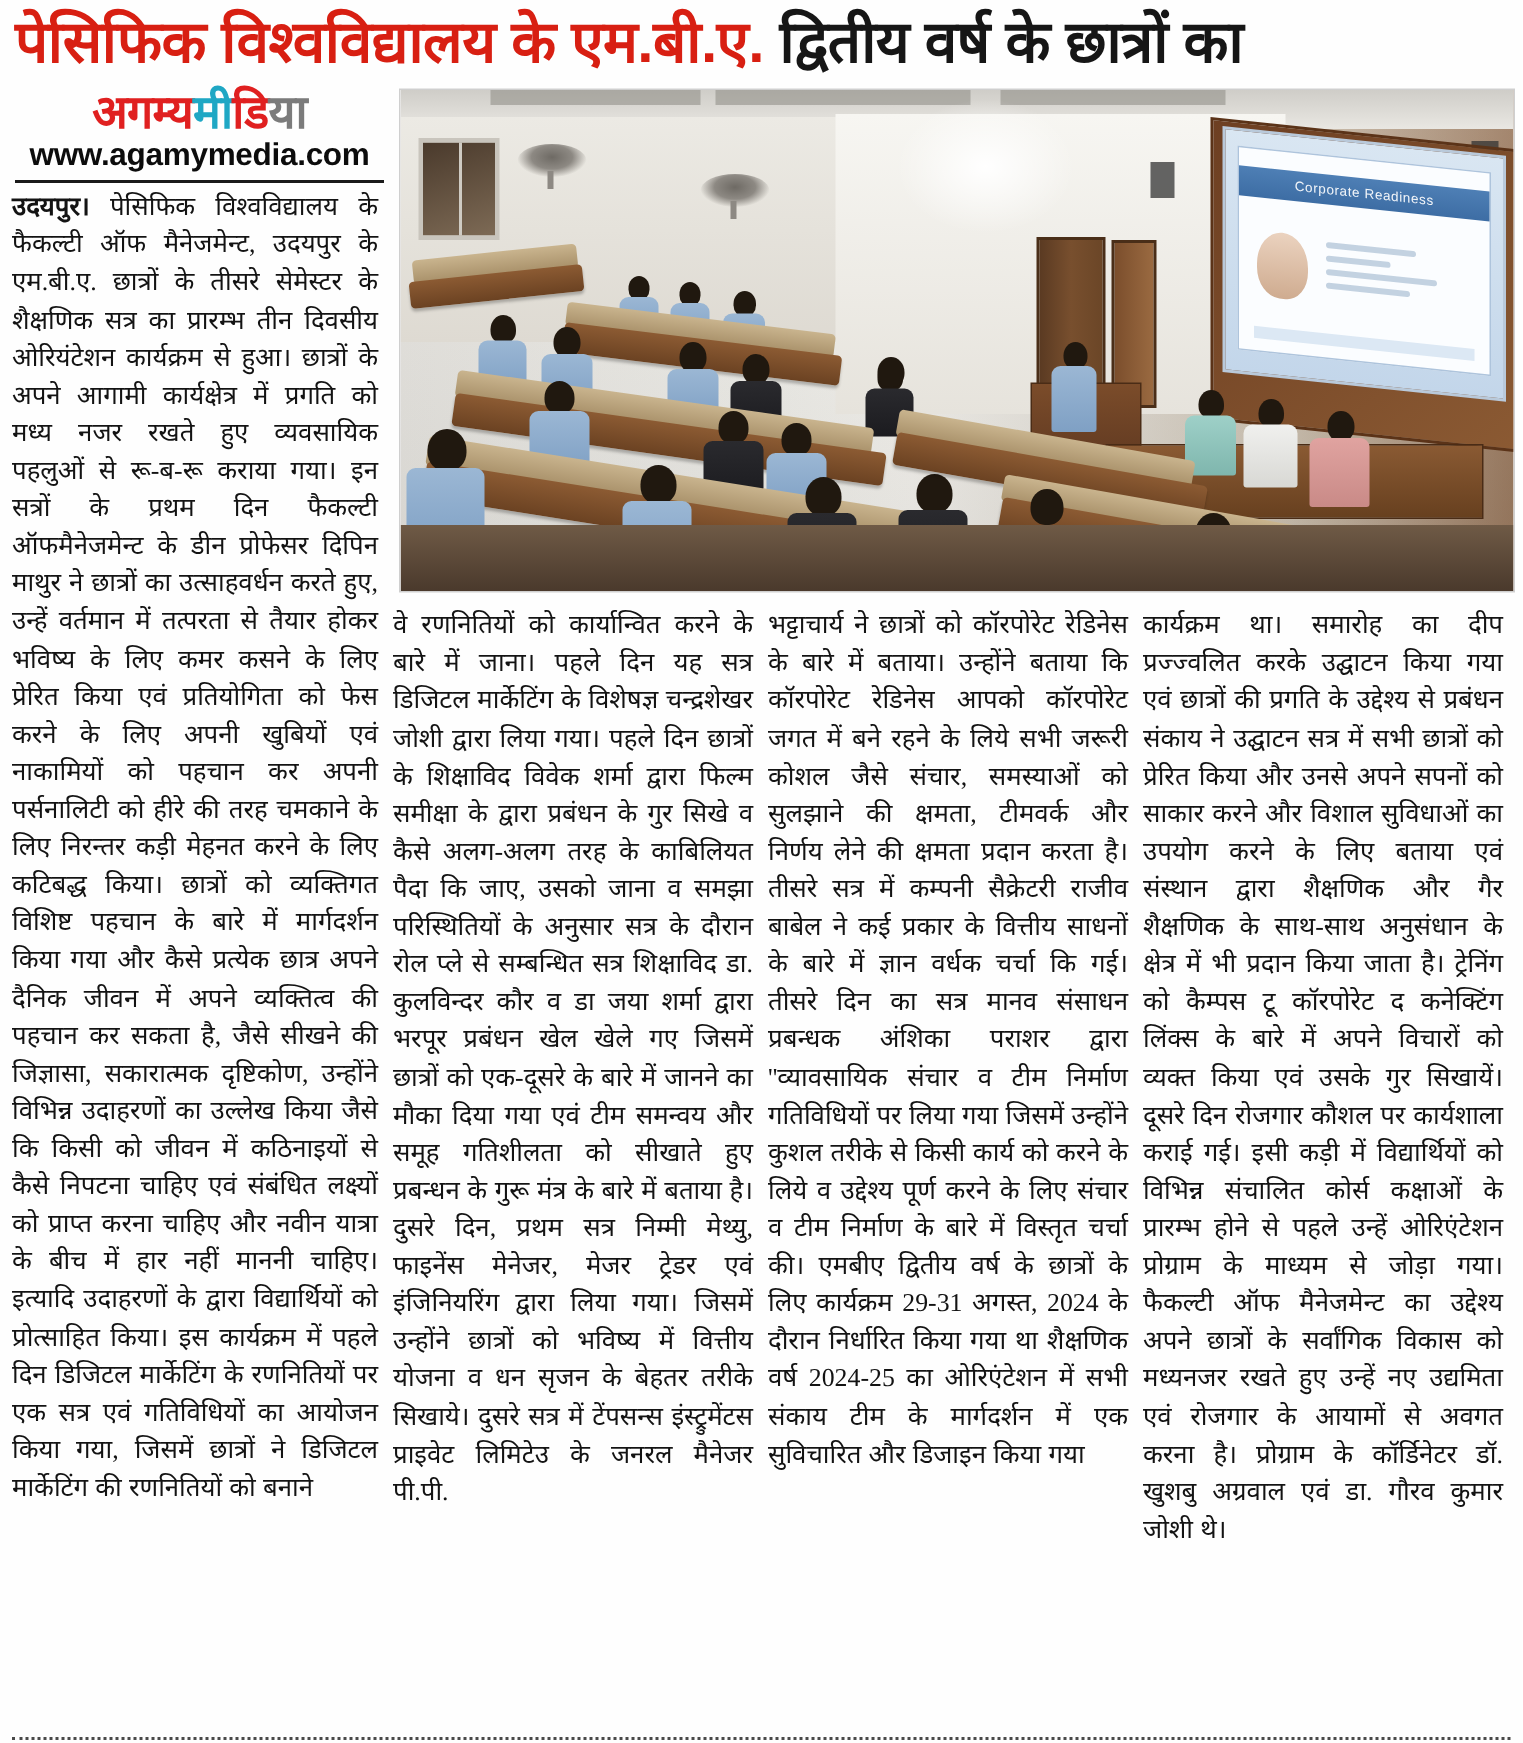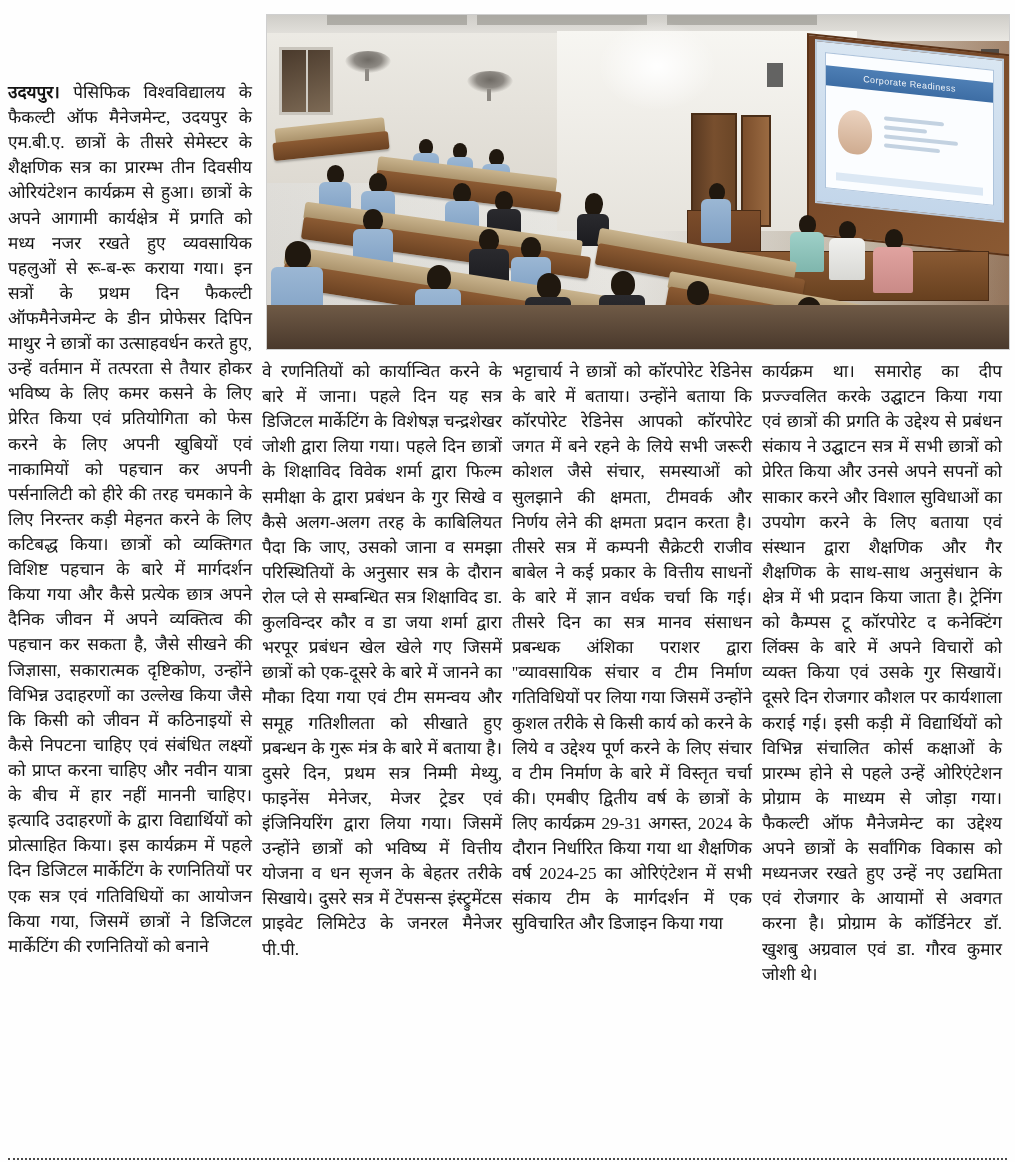--- a/index.html
+++ b/index.html
@@ -290,24 +290,35 @@
     border-top: 2px dotted #2b2b2b;
     opacity: .85;
   }
 </style>
 </head>
 <body>
 
 <div class="clipping">
 
   <div class="headline-block">
+    <div class="headline-line headline-line-1">
+      <span class="hl-red">पेसिफिक विश्वविद्यालय के एम.बी.ए.</span>
+      <span class="hl-black">द्वितीय वर्ष के छात्रों का</span>
+    </div>
   </div>
 
   <div class="body-area">
 
+    <div class="masthead">
+      <div class="logo-line">
+        <span class="logo-a">अगम्य</span><span class="logo-m1">मी</span><span class="logo-m2">डि</span><span class="logo-m3">या</span>
+      </div>
+      <div class="site-url">www.agamymedia.com</div>
+      <hr class="rule">
+    </div>
 
     <div class="photo-wrap">
       <div class="photo">
 
         <div class="ceiling"></div>
         <div class="ceil-beam" style="left:60px;width:140px;"></div>
         <div class="ceil-beam" style="left:210px;width:170px;"></div>
         <div class="ceil-beam" style="left:400px;width:150px;"></div>
 
         <div class="wall-left"></div>

